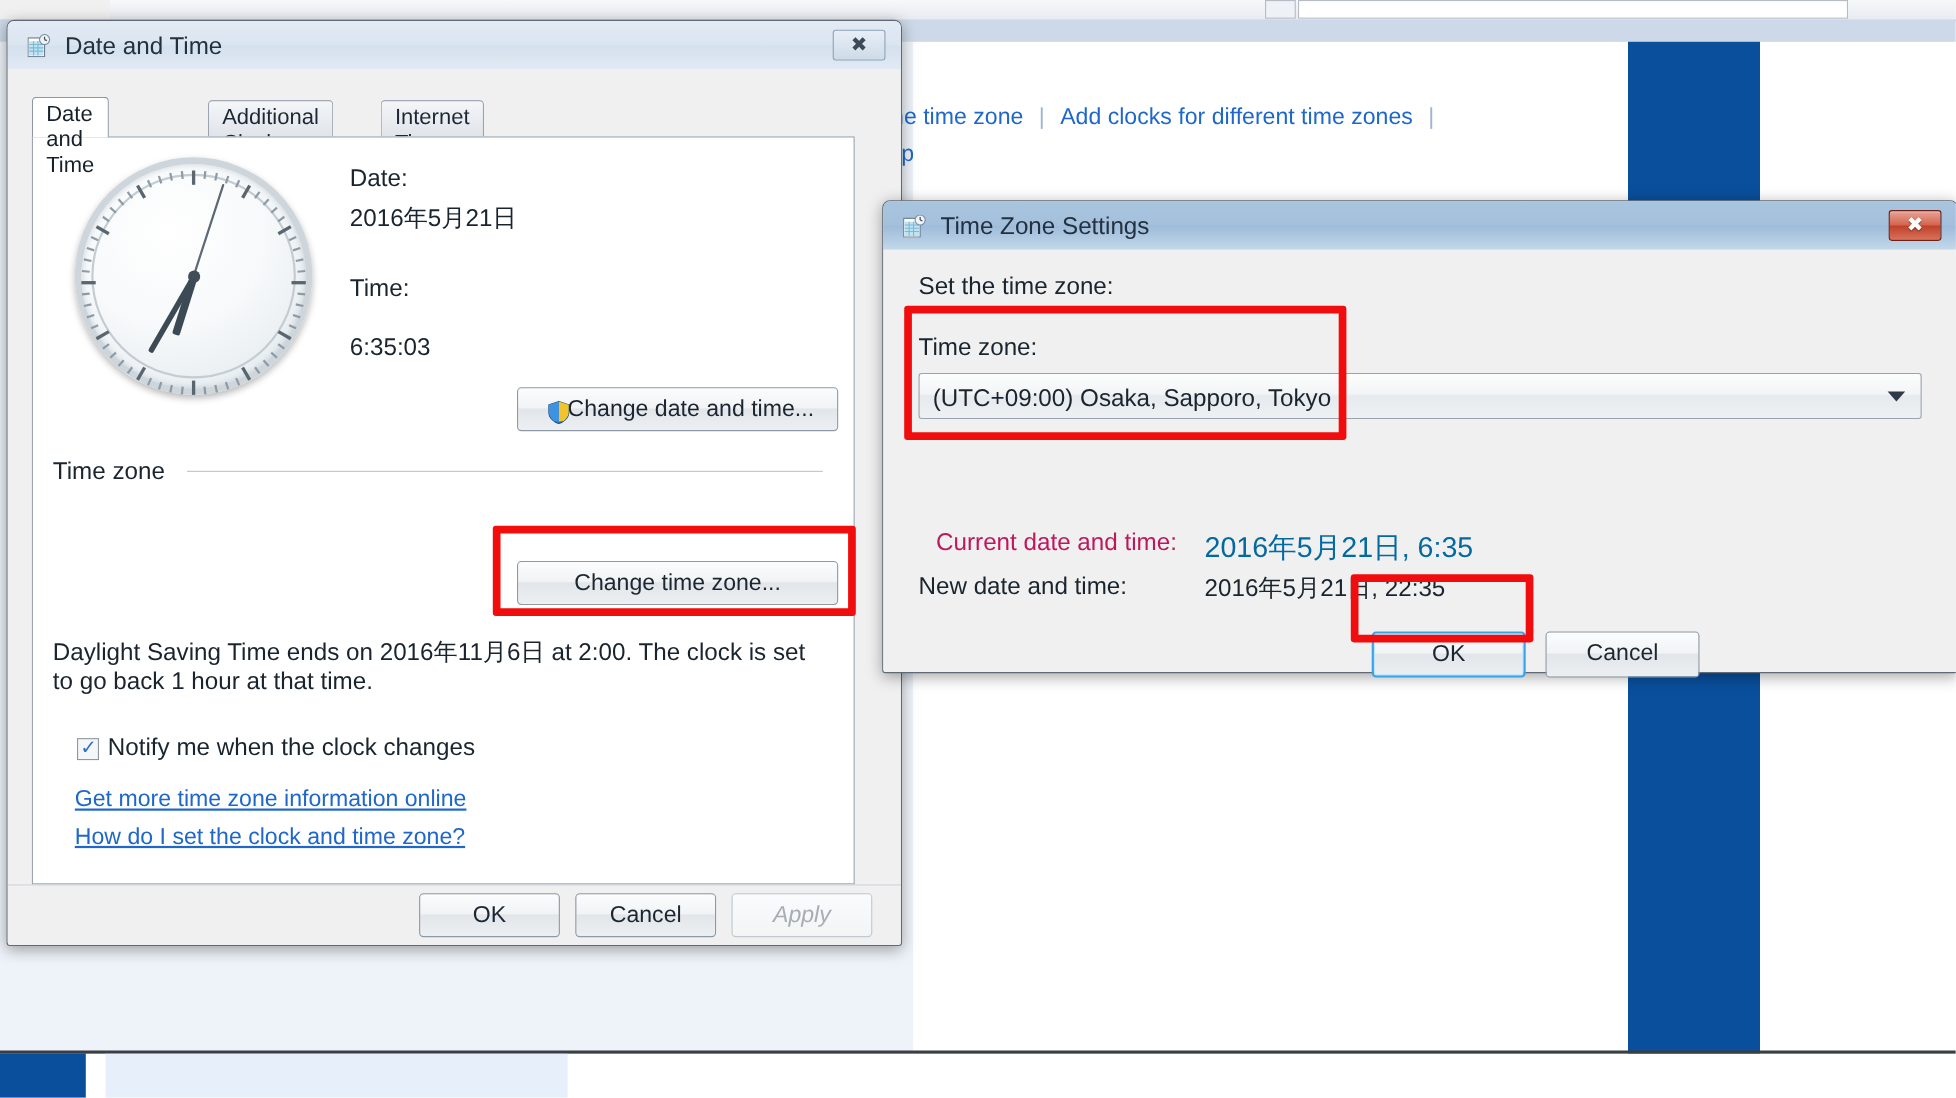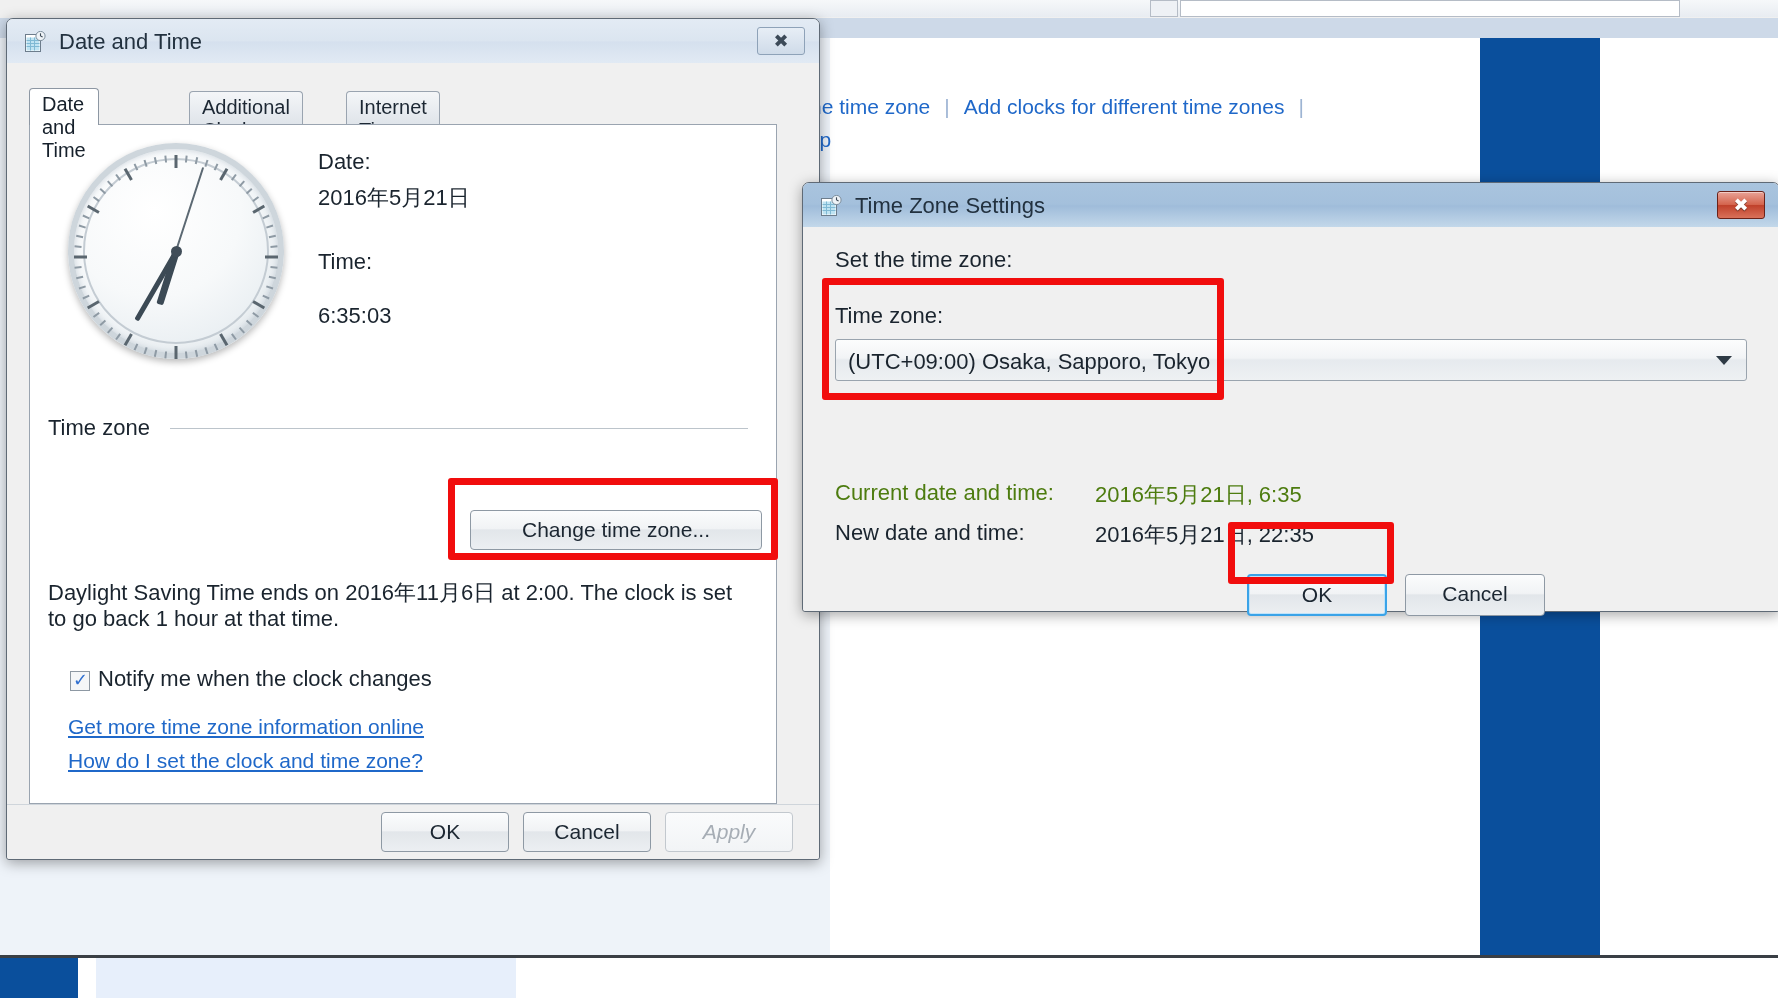--- a/index.html
+++ b/index.html
@@ -251,20 +251,31 @@
           <div class="hand second" id="hand-second" style="transform: rotate(18deg);"></div>
           <div class="hub"></div>
         </div>
       </div>
 
       <div class="fieldlabel" style="left:288px;top:24px;">Date:</div>
       <div class="fieldvalue" style="left:288px;top:58px;">2016年5月21日</div>
       <div class="fieldlabel" style="left:288px;top:124px;">Time:</div>
       <div class="fieldvalue" style="left:288px;top:158px;margin-top:20px;">6:35:03</div>
 
+      <div class="btn" style="left:440px;top:227px;width:292px;height:40px;line-height:38px;padding-left:24px;">
+        <span class="shield">
+          <svg width="22" height="22" viewBox="0 0 22 22">
+            <path d="M11 1 L20 4 V11 C20 16 15 20 11 21 C7 20 2 16 2 11 V4 Z" fill="#2f7fd0" stroke="#1a4f84" stroke-width="1"></path>
+            <path d="M11 1 L20 4 V11 C20 14 17.8 17 15 19 L11 19 Z" fill="#f2c32c"></path>
+            <path d="M11 1 L2 4 V11 C2 14 4.2 17 7 19 L11 19 Z" fill="#3e92df"></path>
+            <path d="M11 19 C7 20 2 16 2 11" fill="none" stroke="#cf3b2c" stroke-width="0"></path>
+          </svg>
+        </span>
+        <span>Change date and time...</span>
+      </div>
 
       <div id="tz-group-label">Time zone</div>
       <div id="tz-group-line"></div>
 
 
       <div class="btn" style="left:440px;top:385px;width:292px;height:40px;line-height:38px;">
         <span>Change time zone...</span>
       </div>
 
       <div style="position:absolute;left:18px;top:455px;width:700px;font-size:22px;color:#1a242e;line-height:1.18;">Daylight Saving Time ends on 2016年11月6日 at 2:00. The clock is set to go back 1 hour at that time.</div>
@@ -321,22 +332,22 @@
   <div id="tz-body">
     <div style="position:absolute;left:32px;top:20px;font-size:22px;color:#1a242e;">Set the time zone:</div>
 
     <div style="position:absolute;left:32px;top:76px;font-size:22px;color:#1a242e;">Time zone:</div>
 
     <div class="combo" style="left:32px;top:112px;width:912px;height:42px;">
       <span class="cval">(UTC+09:00) Osaka, Sapporo, Tokyo</span>
       <span class="carrow"></span>
     </div>
 
-    <div style="position:absolute;left:32px;top:253px;font-size:22px;color:#4d7c0f;">Current date and time:</div>
-    <div style="position:absolute;left:292px;top:253px;font-size:22px;color:#4d7c0f;">2016年5月21日, 6:35</div>
+    <div style="position:absolute;left:48px;top:253px;font-size:22px;color:#be185d;">Current date and time:</div>
+    <div style="position:absolute;left:292px;top:253px;font-size:26px;color:#0369a1;">2016年5月21日, 6:35</div>
 
     <div style="position:absolute;left:32px;top:293px;font-size:22px;color:#1a242e;">New date and time:</div>
     <div style="position:absolute;left:292px;top:293px;font-size:22px;color:#1a242e;">2016年5月21日, 22:35</div>
 
     <div class="btn focused" style="left:444px;top:347px;width:140px;height:42px;line-height:38px;">
       <span>OK</span>
     </div>
     <div class="btn" style="left:602px;top:347px;width:140px;height:42px;line-height:38px;">
       <span>Cancel</span>
     </div>

